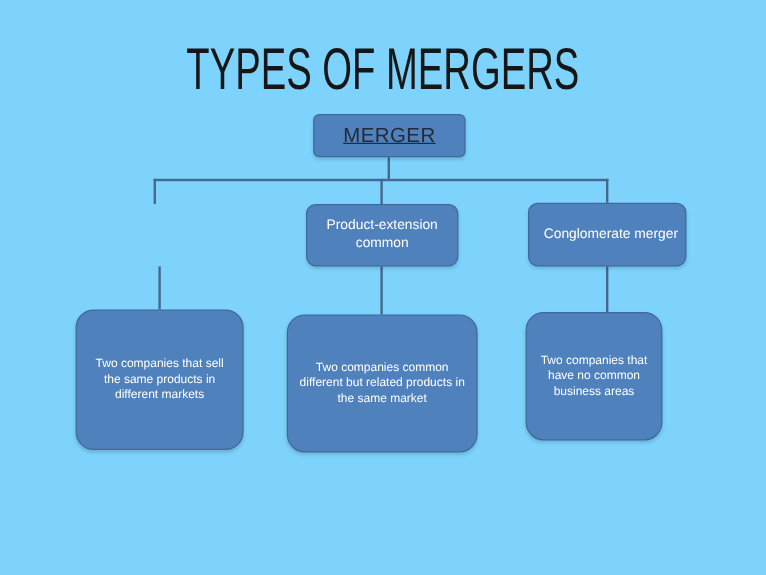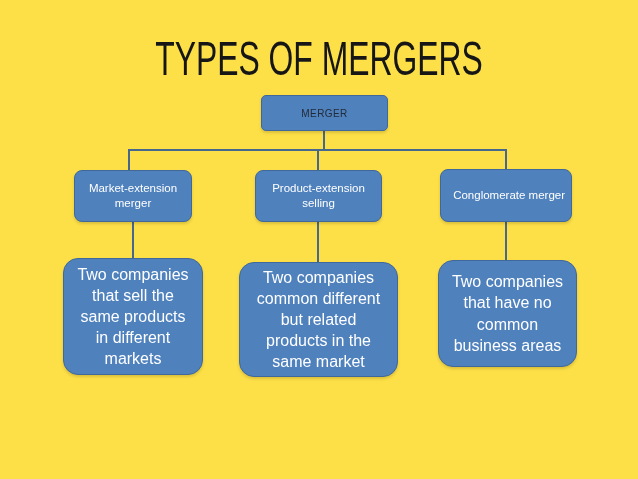--- a/index.html
+++ b/index.html
@@ -1,20 +1,20 @@
 <!DOCTYPE html>
 <html style="--node-fill: #4f81bd; --connector: #47688e; --root-text: #222b37; --node-text: #ffffff; --title-text: #161616;"><head>
 <meta charset="utf-8">
 <style>
   html, body { margin: 0; padding: 0; background: #ffffff; }
   .slide {
     position: relative;
     width: 638px;
     height: 479px;
-    background: #fde047;
+    background: #7dd3fc;
     overflow: hidden;
     font-family: "Liberation Sans", sans-serif;
   }
   .title {
     position: absolute;
     top: 34px;
     left: 0;
     width: 100%;
     text-align: center;
     font-size: 49px;
@@ -33,42 +33,43 @@
     align-items: center;
     justify-content: center;
     text-align: center;
     box-shadow: 0 2px 3px rgba(0,0,0,0.14);
     color: var(--node-text, #ffffff);
   }
   .root-node {
     left: 261px; top: 95px; width: 127px; height: 36px;
     border-radius: 5px;
     color: var(--root-text, #222b37);
-    font-size: 10px;
+    font-size: 17px;
     letter-spacing: 0.4px;
+    text-decoration: underline;
   }
   .branch-node {
     top: 170px; height: 52px;
     border-radius: 8px;
     font-size: 11.5px;
     line-height: 1.3;
     padding: 2px 6px;
   }
   .branch-0 { left: 74px;  width: 118px; }
   .branch-1 { left: 255px; width: 127px; }
   .branch-2 { left: 440px; width: 132px; top: 169px; height: 53px; line-height: 1.9; justify-content: flex-end; }
   .desc-node {
     border-radius: 15px;
-    font-size: 16px;
+    font-size: 10px;
     line-height: 1.32;
     padding: 24px 9px;
   }
   .desc-0 { left: 63px;  top: 258px; width: 140px; height: 117px; }
   .desc-1 { left: 239px; top: 262px; width: 159px; height: 115px; }
-  .desc-2 { left: 438px; top: 260px; width: 139px; height: 107px; }
+  .desc-2 { left: 438px; top: 260px; width: 114px; height: 107px; }
   .connector {
     position: absolute;
     background: var(--connector, #47688e);
   }
   .c-root-stem   { left: 323px; top: 131px; width: 2px; height: 19px; }
   .c-horizontal  { left: 128px; top: 149px; width: 379px; height: 2px; }
   .c-drop-left   { left: 128px; top: 149px; width: 2px; height: 21px; }
   .c-drop-mid    { left: 317px; top: 149px; width: 2px; height: 21px; }
   .c-drop-right  { left: 505px; top: 149px; width: 2px; height: 20px; }
   .c-stem-0      { left: 132px; top: 222px; width: 2px; height: 36px; }
@@ -88,25 +89,22 @@
   <div class="connector c-drop-mid"></div>
   <div class="connector c-drop-right"></div>
   <div class="connector c-stem-0"></div>
   <div class="connector c-stem-1"></div>
   <div class="connector c-stem-2"></div>
 
   <div class="node root-node">
     <span>MERGER</span>
   </div>
 
-  <div class="node branch-node branch-0">
-    <span>Market-extension merger</span>
-  </div>
   <div class="node branch-node branch-1">
-    <span>Product-extension selling</span>
+    <span>Product-extension common</span>
   </div>
   <div class="node branch-node branch-2">
     <span>Conglomerate merger</span>
   </div>
 
   <div class="node desc-node desc-0">
     <span>Two companies that sell the same products in different markets</span>
   </div>
   <div class="node desc-node desc-1">
     <span>Two companies common different but related products in the same market</span>

